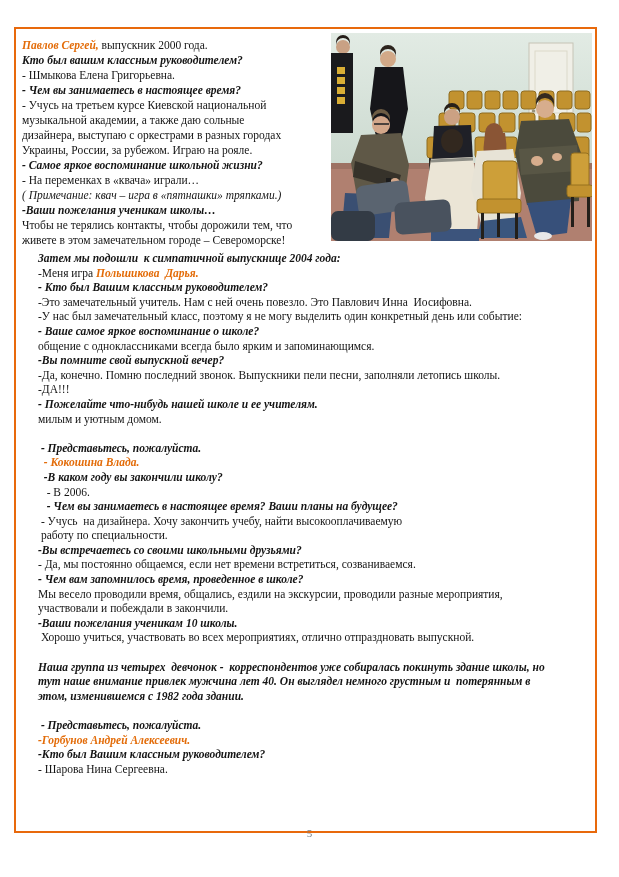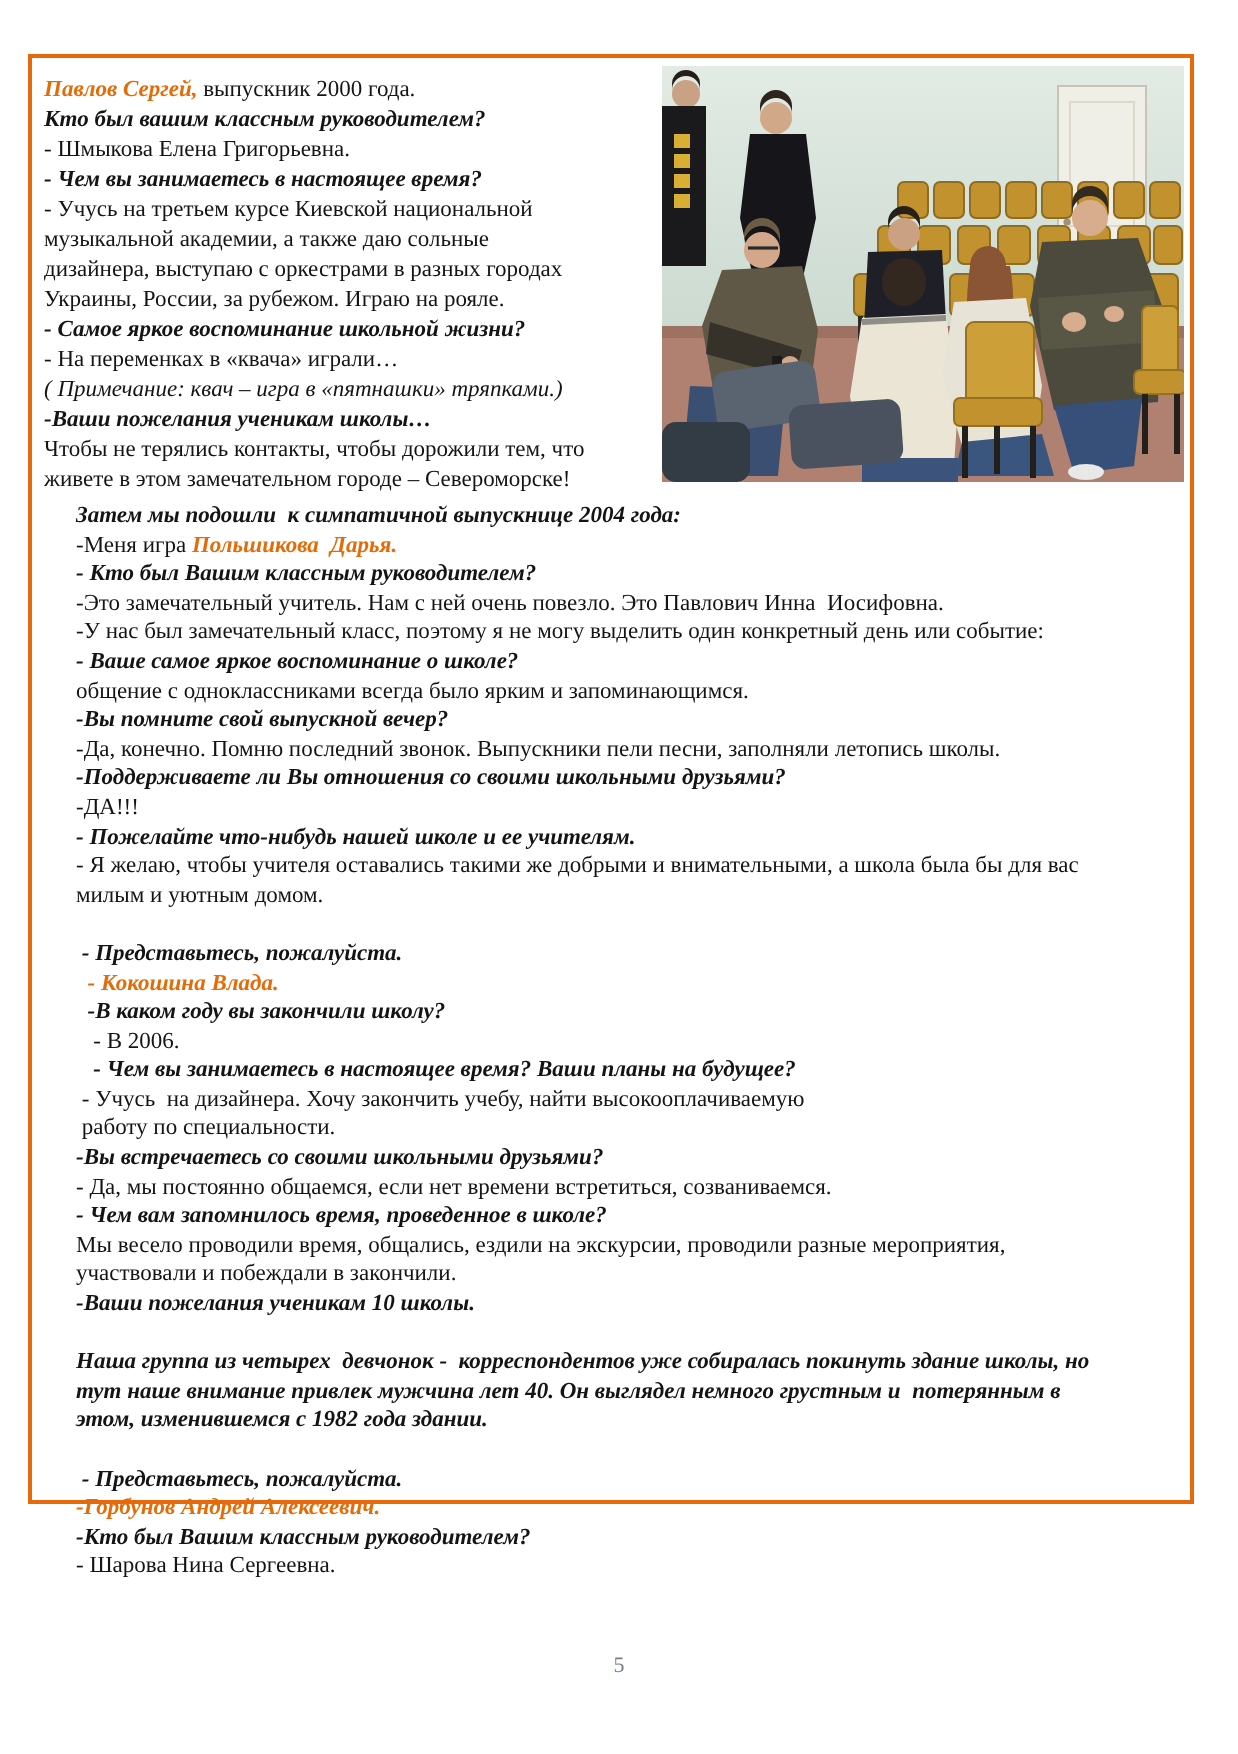--- a/index.html
+++ b/index.html
@@ -5,21 +5,21 @@
   html,body{margin:0;padding:0;}
   body{
     width:619px;height:877px;
     background:#ffffff;
     font-family:"Liberation Serif","DejaVu Serif",serif;
     position:relative;
     overflow:hidden;
   }
   .sheet{position:absolute;left:0;top:0;width:619px;height:877px;background:#ffffff;}
   .frame{
-    position:absolute;left:14px;top:27px;width:583px;height:725px;
+    position:absolute;left:14px;top:27px;width:583px;height:806px;
     border:2px solid #E8690C;box-sizing:border-box;background:#ffffff;
   }
   .photo{
     position:absolute;left:315px;top:4px;width:261px;height:208px;
     overflow:hidden;background:#d9e4dc;
   }
   .photo svg{display:block;}
   .col{position:absolute;color:#141414;}
   #sec-narrow{left:6px;top:9px;width:312px;font-size:11.5px;--lh:15px;}
   #sec-full{left:22px;top:222px;width:570px;font-size:11.5px;--lh:14.6px;}
@@ -198,39 +198,38 @@
     <div class="col" id="sec-full">
         <div class="line"><span class="seg-q">Затем мы подошли  к симпатичной выпускнице 2004 года:</span></div>
         <div class="line"><span class="seg-plain">-Меня игра </span><span class="seg-name">Польшикова  Дарья.</span></div>
         <div class="line"><span class="seg-q">- Кто был Вашим классным руководителем?</span></div>
         <div class="line"><span class="seg-plain">-Это замечательный учитель. Нам с ней очень повезло. Это Павлович Инна  Иосифовна.</span></div>
         <div class="line"><span class="seg-plain">-У нас был замечательный класс, поэтому я не могу выделить один конкретный день или событие:</span></div>
         <div class="line"><span class="seg-q">- Ваше самое яркое воспоминание о школе?</span></div>
         <div class="line"><span class="seg-plain">общение с одноклассниками всегда было ярким и запоминающимся.</span></div>
         <div class="line"><span class="seg-q">-Вы помните свой выпускной вечер?</span></div>
         <div class="line"><span class="seg-plain">-Да, конечно. Помню последний звонок. Выпускники пели песни, заполняли летопись школы.</span></div>
-        <div class="line"><span class="seg-q">-Поддерживаете ли Вы отношения со своими школьными друзьями?</span></div>
         <div class="line"><span class="seg-plain">-ДА!!!</span></div>
         <div class="line"><span class="seg-q">- Пожелайте что-нибудь нашей школе и ее учителям.</span></div>
-        <div class="line"><span class="seg-plain">- Я желаю, чтобы учителя оставались такими же добрыми и внимательными, а школа была бы для вас</span></div>
         <div class="line"><span class="seg-plain">милым и уютным домом.</span></div>
         <div class="line"></div>
         <div class="line"><span class="seg-q"> - Представьтесь, пожалуйста.</span></div>
         <div class="line"><span class="seg-name">  - Кокошина Влада.</span></div>
         <div class="line"><span class="seg-q">  -В каком году вы закончили школу?</span></div>
         <div class="line"><span class="seg-plain">   - В 2006.</span></div>
         <div class="line"><span class="seg-q">   - Чем вы занимаетесь в настоящее время? Ваши планы на будущее?</span></div>
         <div class="line"><span class="seg-plain"> - Учусь  на дизайнера. Хочу закончить учебу, найти высокооплачиваемую</span></div>
         <div class="line"><span class="seg-plain"> работу по специальности.</span></div>
         <div class="line"><span class="seg-q">-Вы встречаетесь со своими школьными друзьями?</span></div>
         <div class="line"><span class="seg-plain">- Да, мы постоянно общаемся, если нет времени встретиться, созваниваемся.</span></div>
         <div class="line"><span class="seg-q">- Чем вам запомнилось время, проведенное в школе?</span></div>
         <div class="line"><span class="seg-plain">Мы весело проводили время, общались, ездили на экскурсии, проводили разные мероприятия,</span></div>
         <div class="line"><span class="seg-plain">участвовали и побеждали в закончили.</span></div>
         <div class="line"><span class="seg-q">-Ваши пожелания ученикам 10 школы.</span></div>
+        <div class="line"><span class="seg-plain"> Хорошо учиться, участвовать во всех мероприятиях, отлично отпраздновать выпускной.</span></div>
         <div class="line"></div>
         <div class="line"><span class="seg-q">Наша группа из четырех  девчонок -  корреспондентов уже собиралась покинуть здание школы, но</span></div>
         <div class="line"><span class="seg-q">тут наше внимание привлек мужчина лет 40. Он выглядел немного грустным и  потерянным в</span></div>
         <div class="line"><span class="seg-q">этом, изменившемся с 1982 года здании.</span></div>
         <div class="line"></div>
         <div class="line"><span class="seg-q"> - Представьтесь, пожалуйста.</span></div>
         <div class="line"><span class="seg-name">-Горбунов Андрей Алексеевич.</span></div>
         <div class="line"><span class="seg-q">-Кто был Вашим классным руководителем?</span></div>
         <div class="line"><span class="seg-plain">- Шарова Нина Сергеевна.</span></div>
       </div>

